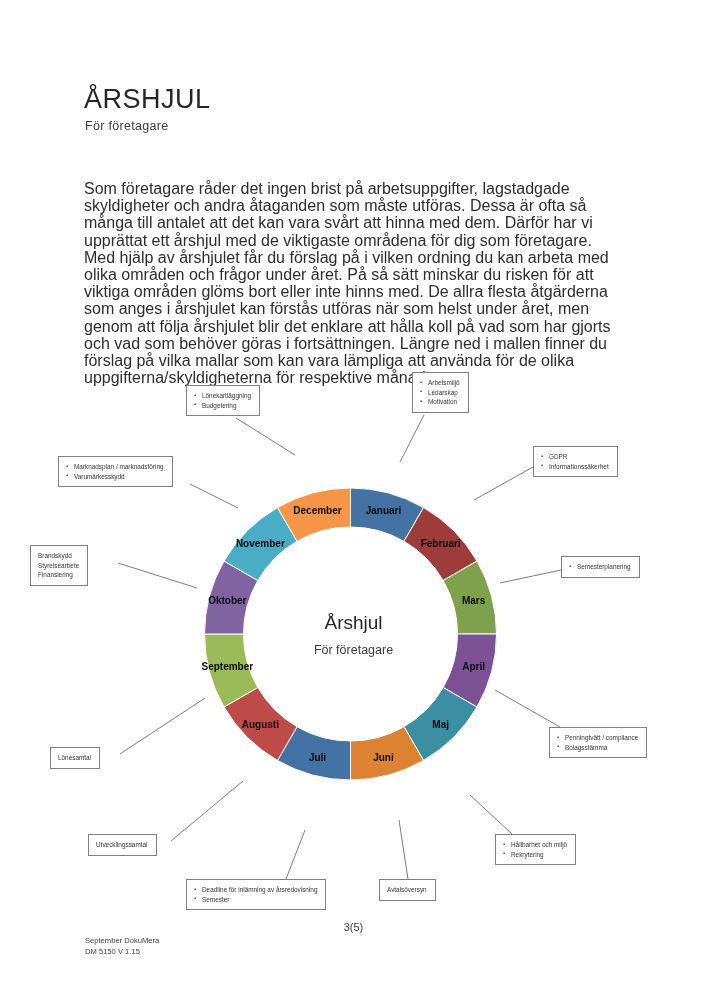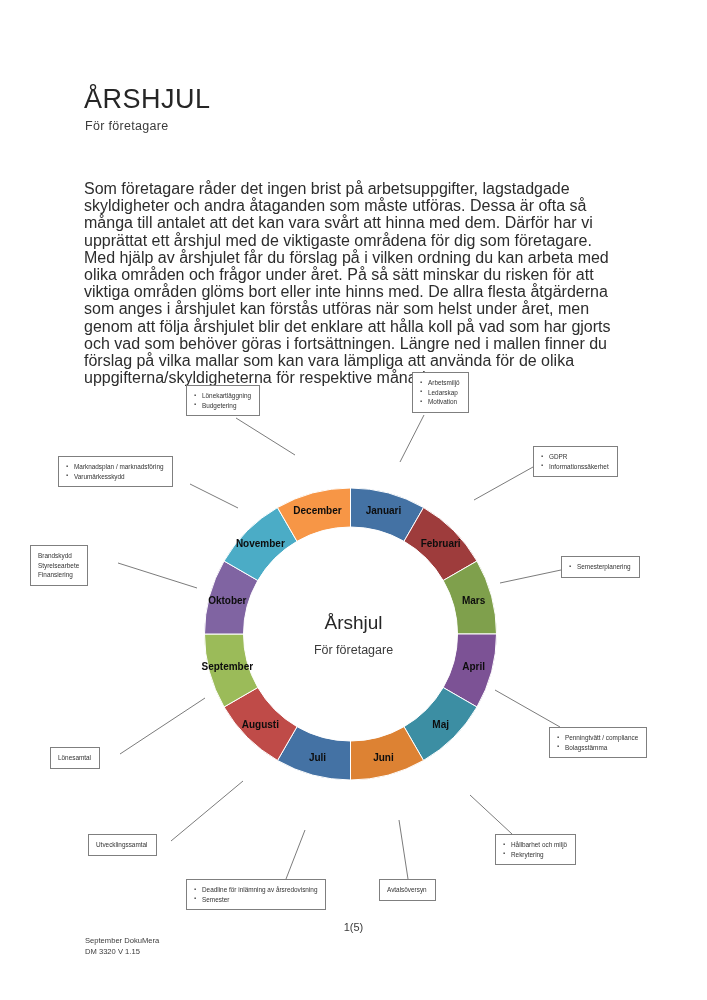--- a/index.html
+++ b/index.html
@@ -210,19 +210,19 @@
         </ul>
       </div>
       <div class="callout" style="left: 58px; top: 456px;">
         <ul>
           <li class="bulleted">Marknadsplan / marknadsföring</li>
           <li class="bulleted">Varumärkesskydd</li>
         </ul>
       </div>
     </div>
 
-  <div class="page-num">1(5)</div>
+  <div class="page-num">3(5)</div>
   <div class="footer-copy">
     <div>September DokuMera</div>
-    <div>DM 3320 V 1.15</div>
+    <div>DM 5150 V 1.15</div>
   </div>
 
 </div>
 
 </body></html>

